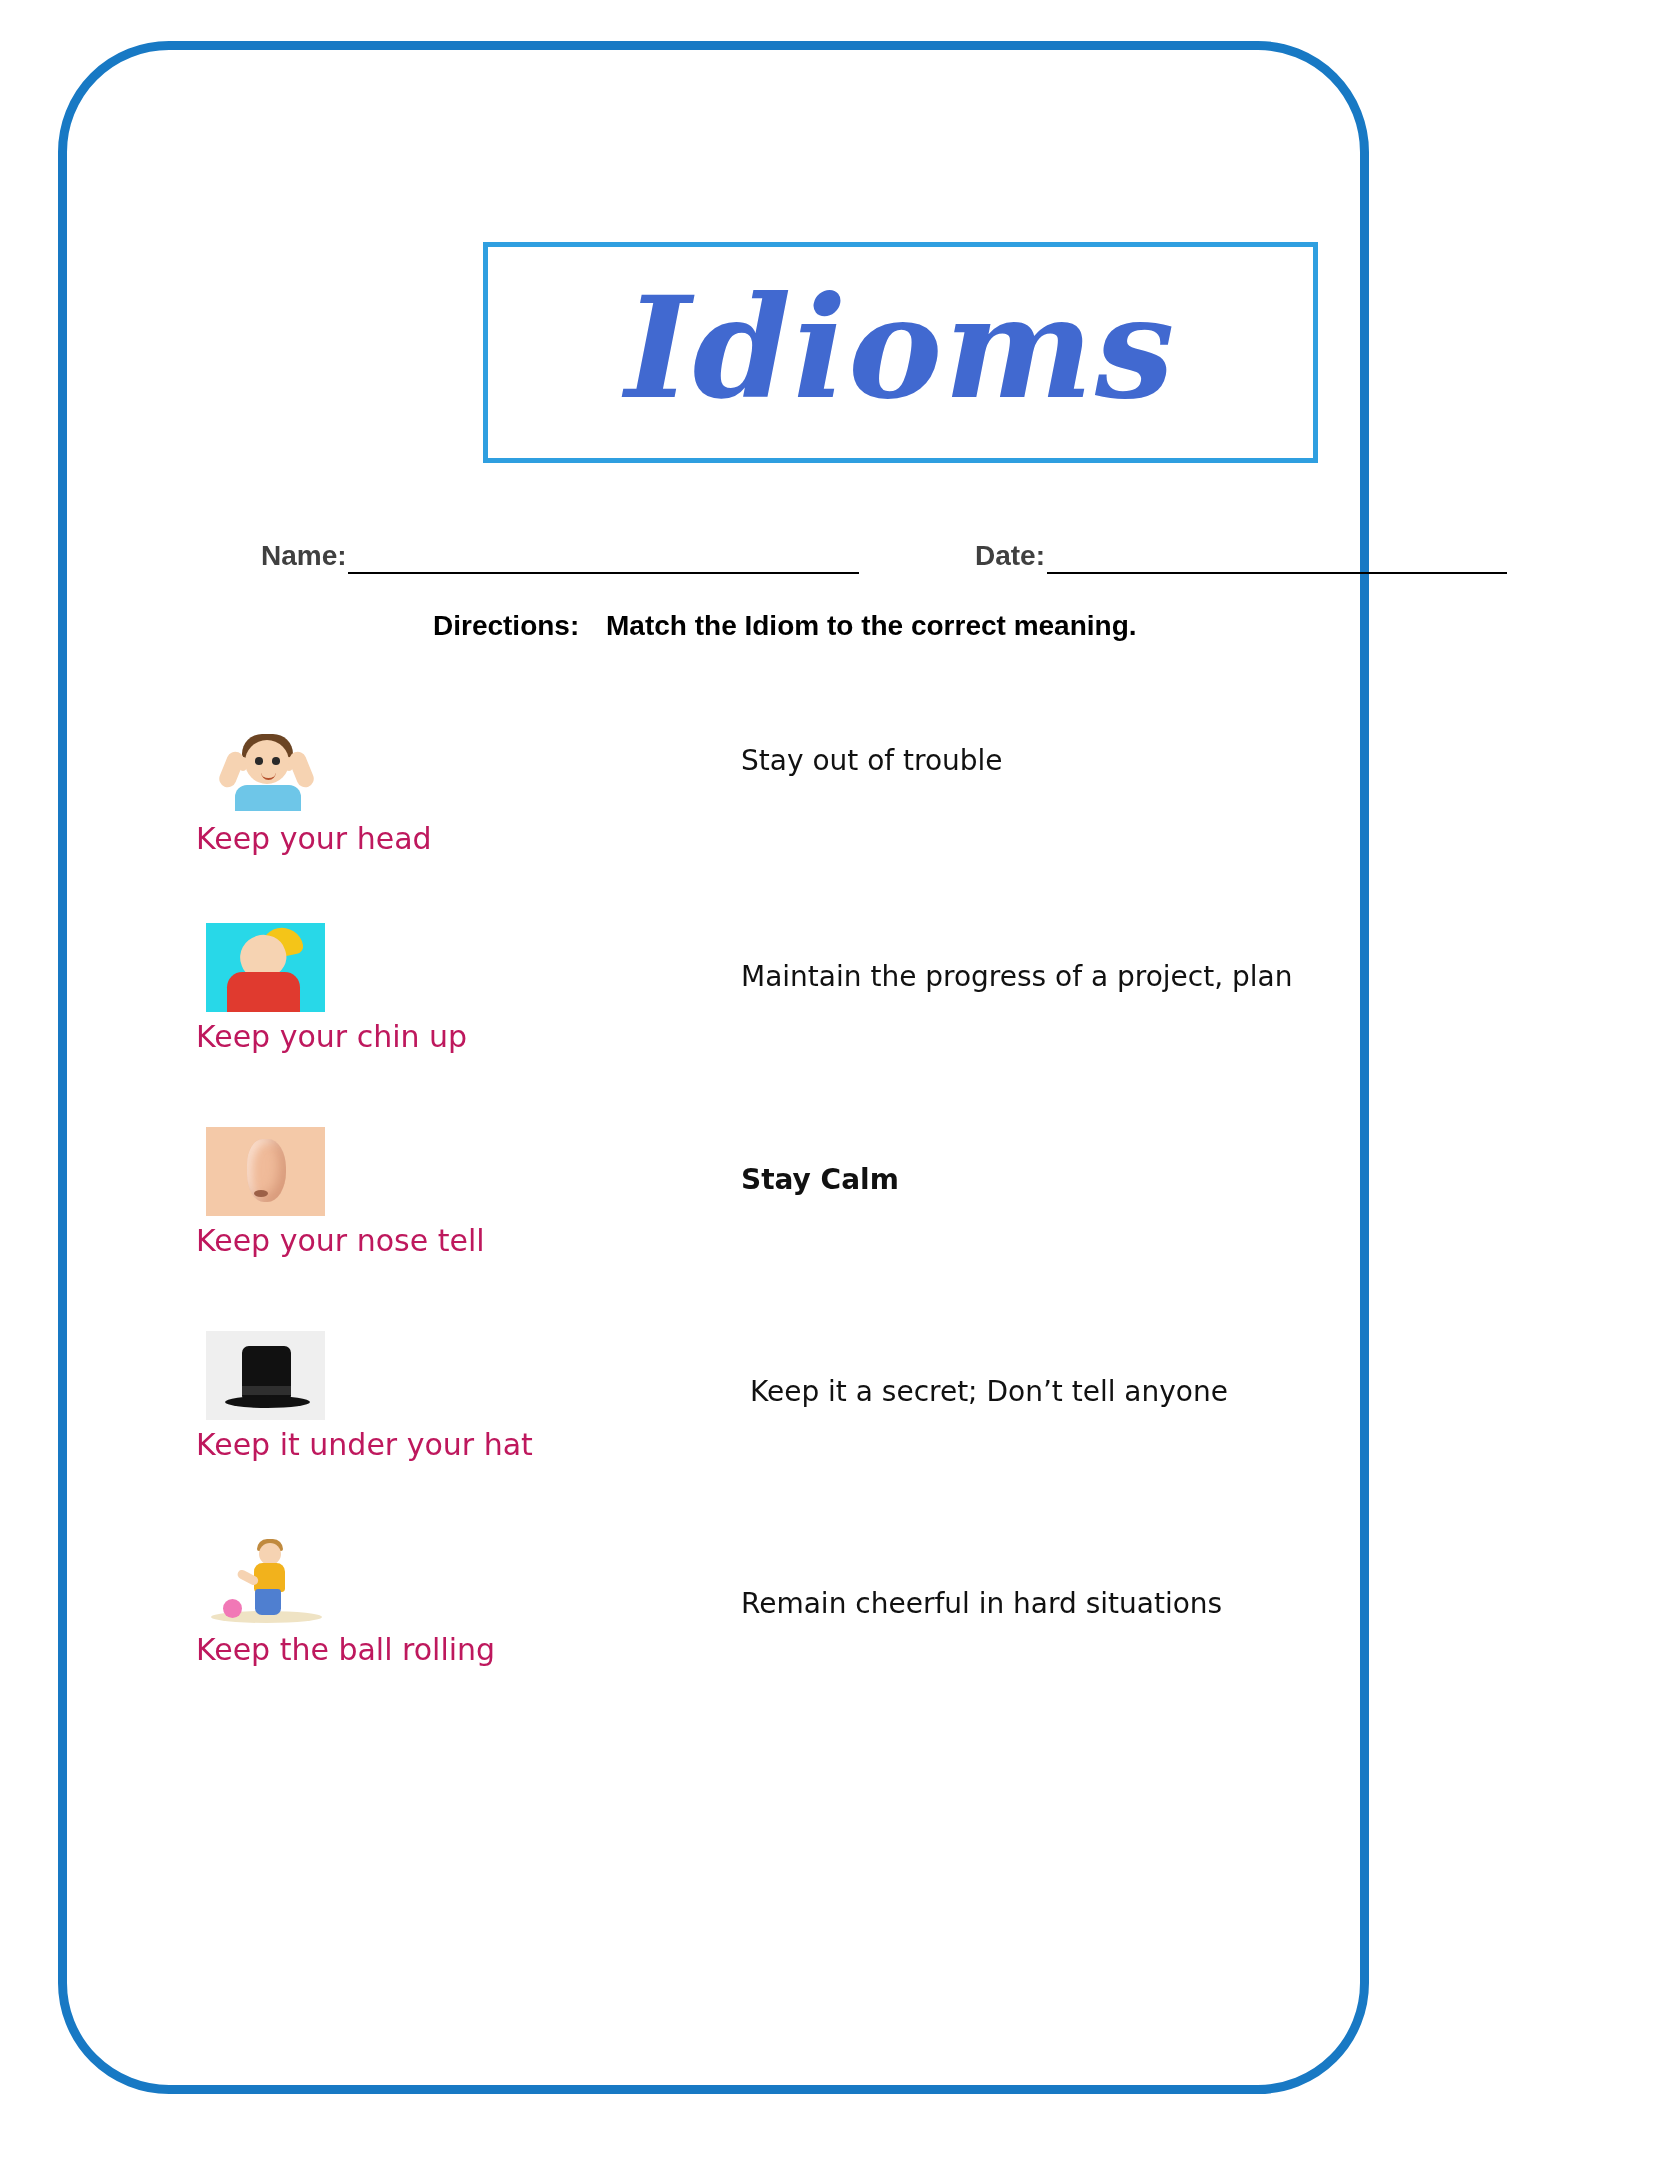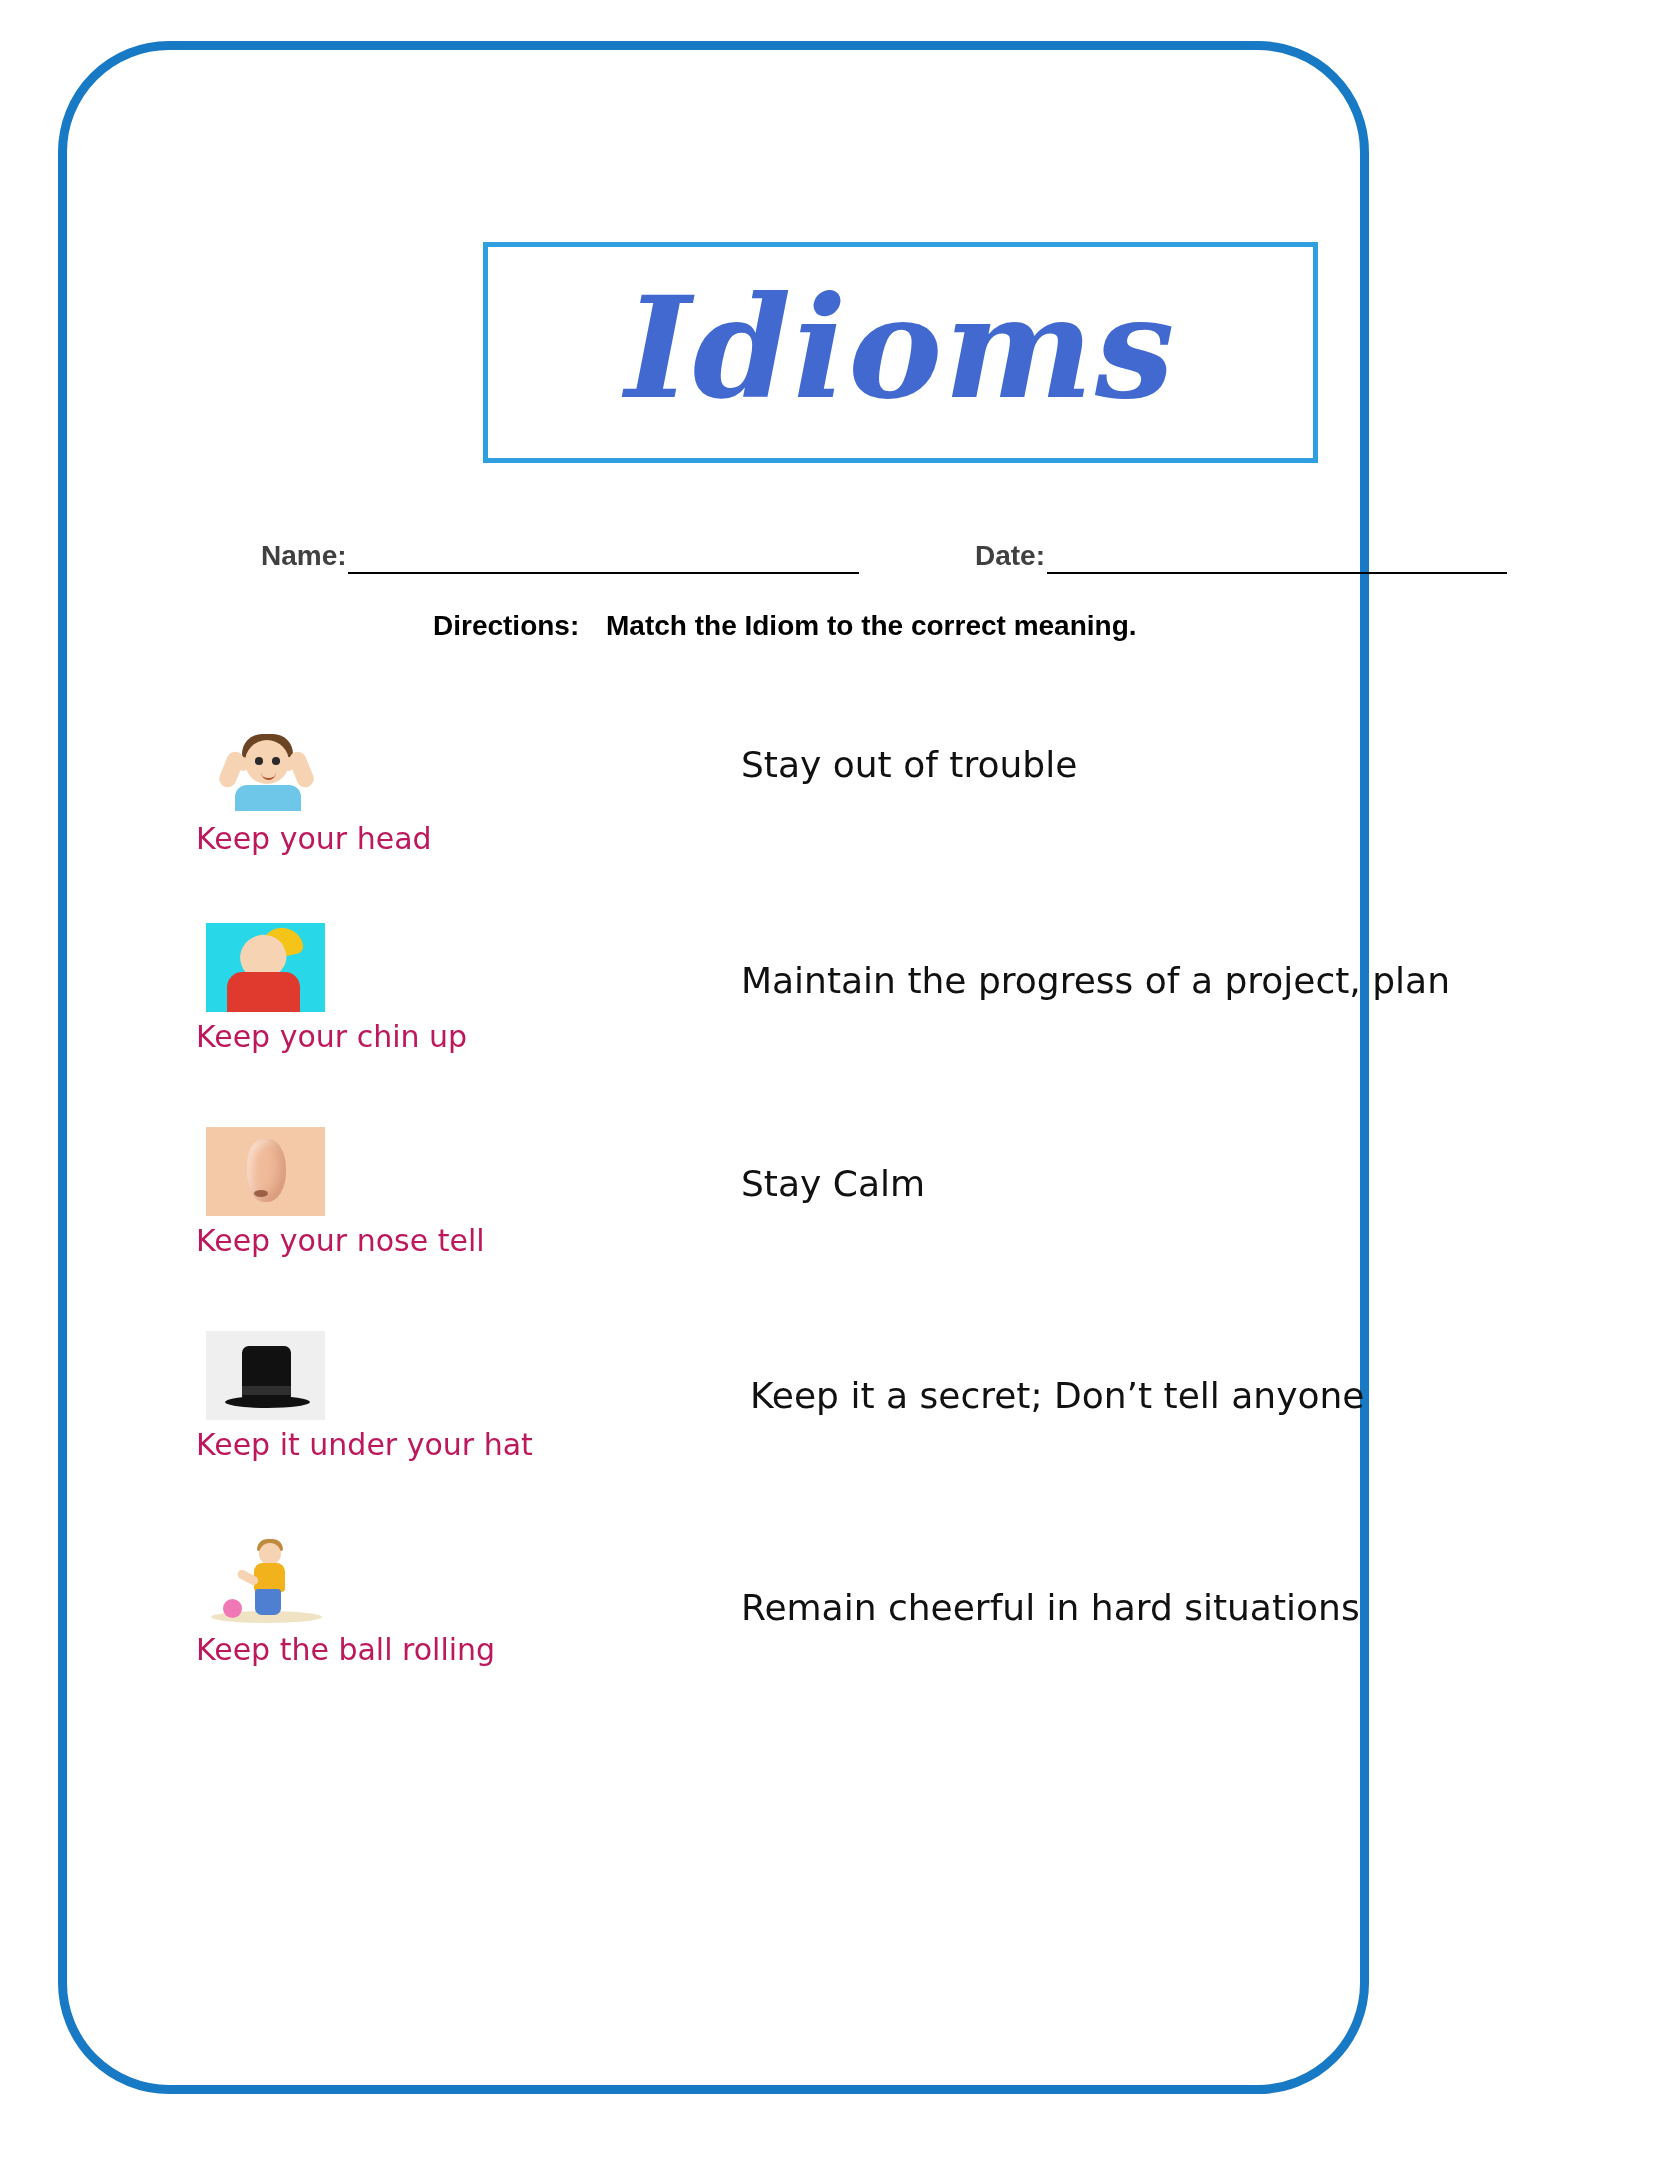--- a/index.html
+++ b/index.html
@@ -128,21 +128,21 @@
   }
   .idiom-caption {
     margin-top: 6.8px;
     font-size: 30px;
     color: #be185d;
     font-family: "DejaVu Sans", sans-serif;
     white-space: nowrap;
   }
   .meaning {
     position: absolute;
-    font-size: 36px;
+    font-size: 28px;
     color: #111111;
     font-family: "DejaVu Sans", sans-serif;
     white-space: nowrap;
   }
 
   
   .art { position: absolute; inset: 0; }
 
   
   .art-head { background: #ffffff; }
@@ -324,21 +324,21 @@
     <div class="idiom-row" style="top:402px;">
       <div class="idiom-left">
         <div class="idiom-thumb">
           <div class="art art-nose">
             <div class="nosey"></div>
               <div class="nostril"></div>
           </div>
         </div>
         <div class="idiom-caption">Keep your nose tell</div>
       </div>
-      <div class="meaning" style="left:545px; top:36px;">Stay Calm</div>
+      <div class="meaning" style="left:545px; top:36px;font-weight:bold;">Stay Calm</div>
     </div>
 
     <div class="idiom-row" style="top:606px;">
       <div class="idiom-left">
         <div class="idiom-thumb">
           <div class="art art-hat">
             <div class="crown"></div>
               <div class="band"></div>
               <div class="brim"></div>
           </div>

